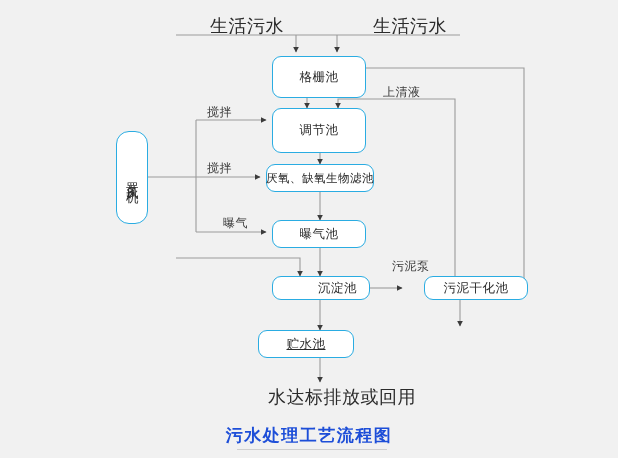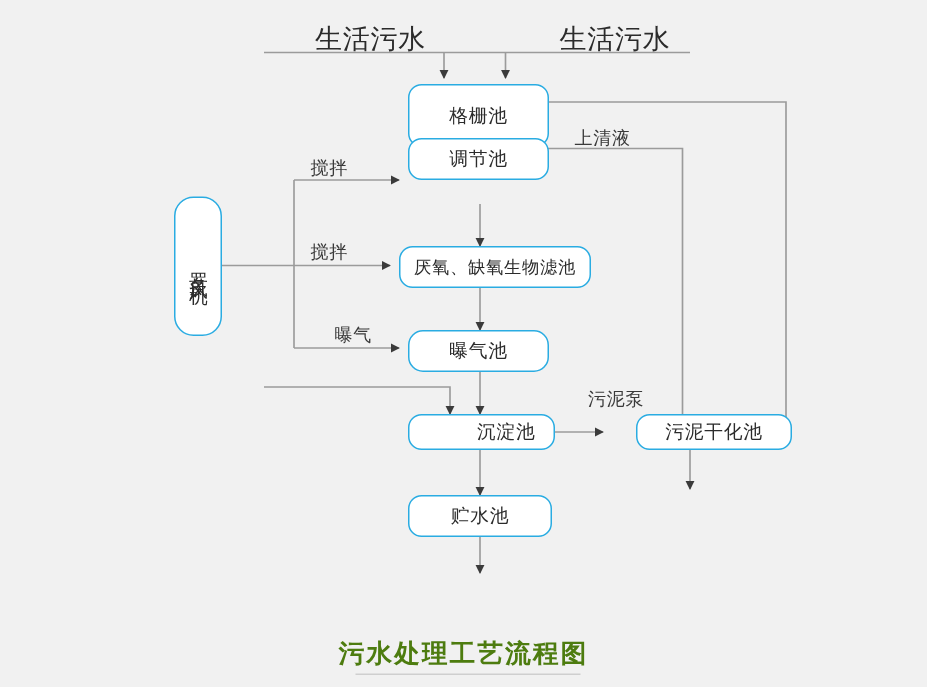--- a/index.html
+++ b/index.html
@@ -63,21 +63,21 @@
     white-space: nowrap;
     z-index: 4;
   }
   #figure-title {
     position: absolute;
     left: 0;
     right: 0;
     top: 424px;
     text-align: center;
     font-size: 17px;
-    color: #4d7c0f;
+    color: #1d4ed8;
     letter-spacing: 1.5px;
     font-weight: 600;
     z-index: 5;
   }
   .title-rule {
     position: absolute;
     left: 237px;
     top: 449px;
     width: 150px;
     height: 1px;
@@ -134,56 +134,57 @@
   </svg>
 
   <div class="node" style="left:272px; top:56px; width:94px; height:42px;">
     <span>格栅池</span>
   </div>
 
   <div class="node vertical" style="left:116px; top:131px; width:32px; height:93px;">
     <span>罗茨风机</span>
   </div>
 
-  <div class="node" style="left:272px; top:92px; width:94px; height:28px;">
+  <div class="node" style="left:272px; top:108px; width:94px; height:45px;">
     <span>调节池</span>
   </div>
 
-  <div class="node" style="left:266px; top:164px; width:128px; height:28px; font-size:11.5px;">
+  <div class="node" style="left:266px; top:164px; width:108px; height:28px; font-size:11.5px;">
     <span>厌氧、缺氧生物滤池</span>
   </div>
 
-  <div class="node" style="left:272px; top:220px; width:94px; height:28px;border-radius:10px;">
+  <div class="node" style="left:272px; top:220px; width:94px; height:28px;">
     <span>曝气池</span>
   </div>
 
   <div class="node" style="left:272px; top:276px; width:98px; height:24px;padding-left:33px;">
     <span>沉淀池</span>
   </div>
 
   <div class="node" style="left:408px; top:276px; width:104px; height:24px;margin-left:16px;">
     <span>污泥干化池</span>
   </div>
 
-  <div class="node" style="left:272px; top:330px; width:96px; height:28px;">
+  <div class="node" style="left:258px; top:330px; width:96px; height:28px;text-decoration:underline;">
     <span>贮水池</span>
   </div>
 
   <div class="free-text" style="left:210px; top:14px;">生活污水</div>
 
   <div class="free-text" style="left:373px; top:14px;">生活污水</div>
 
   <div class="edge-label" style="left:383px; top:84px;">上清液</div>
 
   <div class="edge-label" style="left:207px; top:104px;">搅拌</div>
 
   <div class="edge-label" style="left:207px; top:160px;">搅拌</div>
 
   <div class="edge-label" style="left:207px; top:215px;margin-left:16px;">曝气</div>
 
   <div class="edge-label" style="left:364px; top:258px;margin-left:28px;">污泥泵</div>
 
 
+  <div class="free-text" style="left:268px; top:385px;">水达标排放或回用</div>
 
   <div id="figure-title">污水处理工艺流程图</div>
   <div class="title-rule"></div>
 
 </div>
 
 </body></html>

